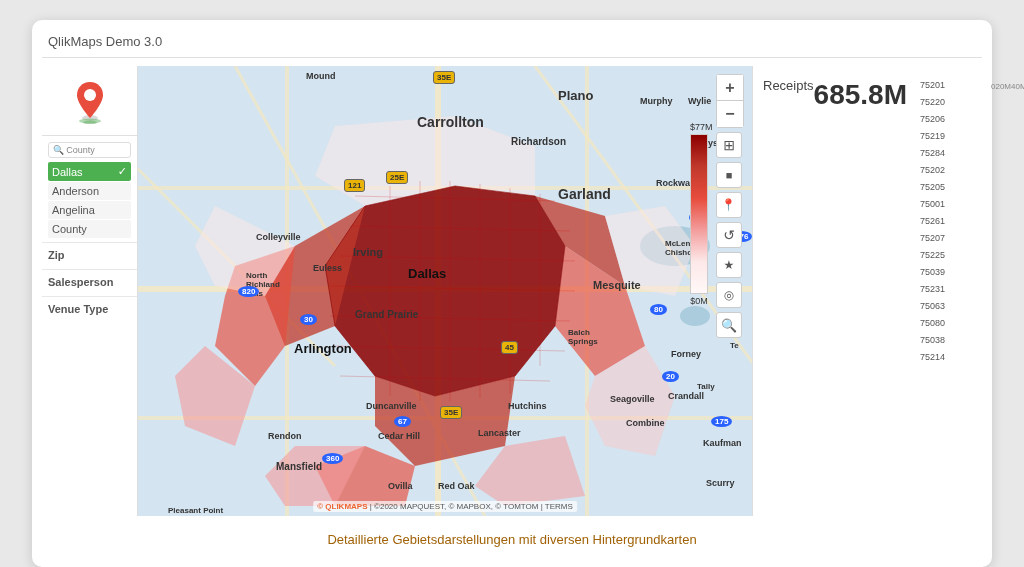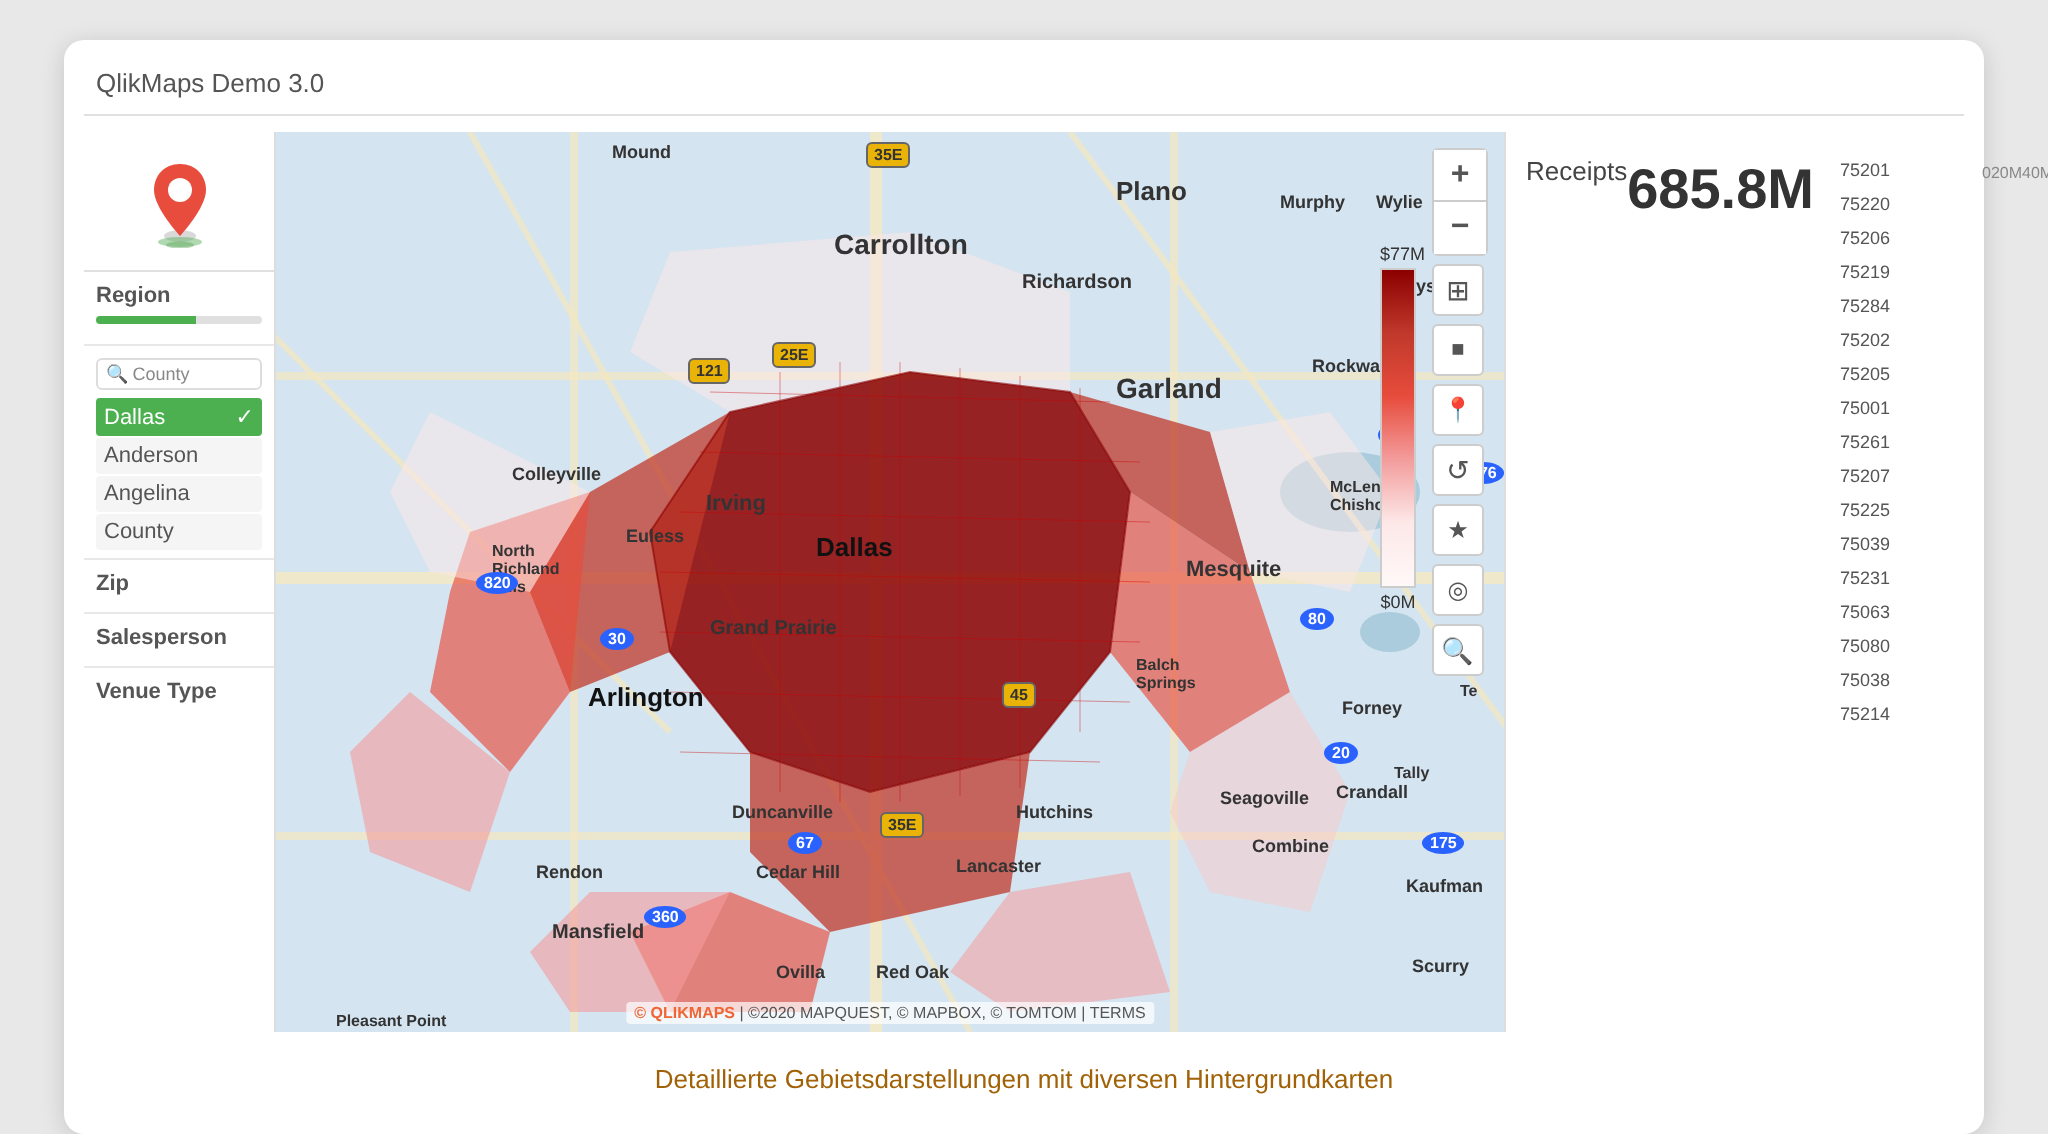--- a/index.html
+++ b/index.html
@@ -341,24 +341,20 @@
 
           <ellipse cx="23" cy="40" rx="8" ry="3" fill="rgba(0,0,0,0.15)"></ellipse>
           <path d="M23 4 C15 4 10 10 10 17 C10 26 23 40 23 40 C23 40 36 26 36 17 C36 10 31 4 23 4Z" fill="#e74c3c"></path>
           <circle cx="23" cy="17" r="6" fill="white"></circle>
 
           <ellipse cx="23" cy="43" rx="11" ry="2.5" fill="rgba(100,180,100,0.5)"></ellipse>
           <ellipse cx="23" cy="44.5" rx="7" ry="1.8" fill="rgba(80,160,80,0.4)"></ellipse>
         </svg>
       </div>
 
-      <div class="filter-section">
-        <div class="filter-label">Region</div>
-        <div class="filter-bar"></div>
-      </div>
 
       <div class="filter-section">
         <div class="search-box">
           <span>🔍</span>
           <span>County</span>
         </div>
         <ul class="county-list">
           <li class="selected">
             <span>Dallas</span>
             <span>✓</span>

